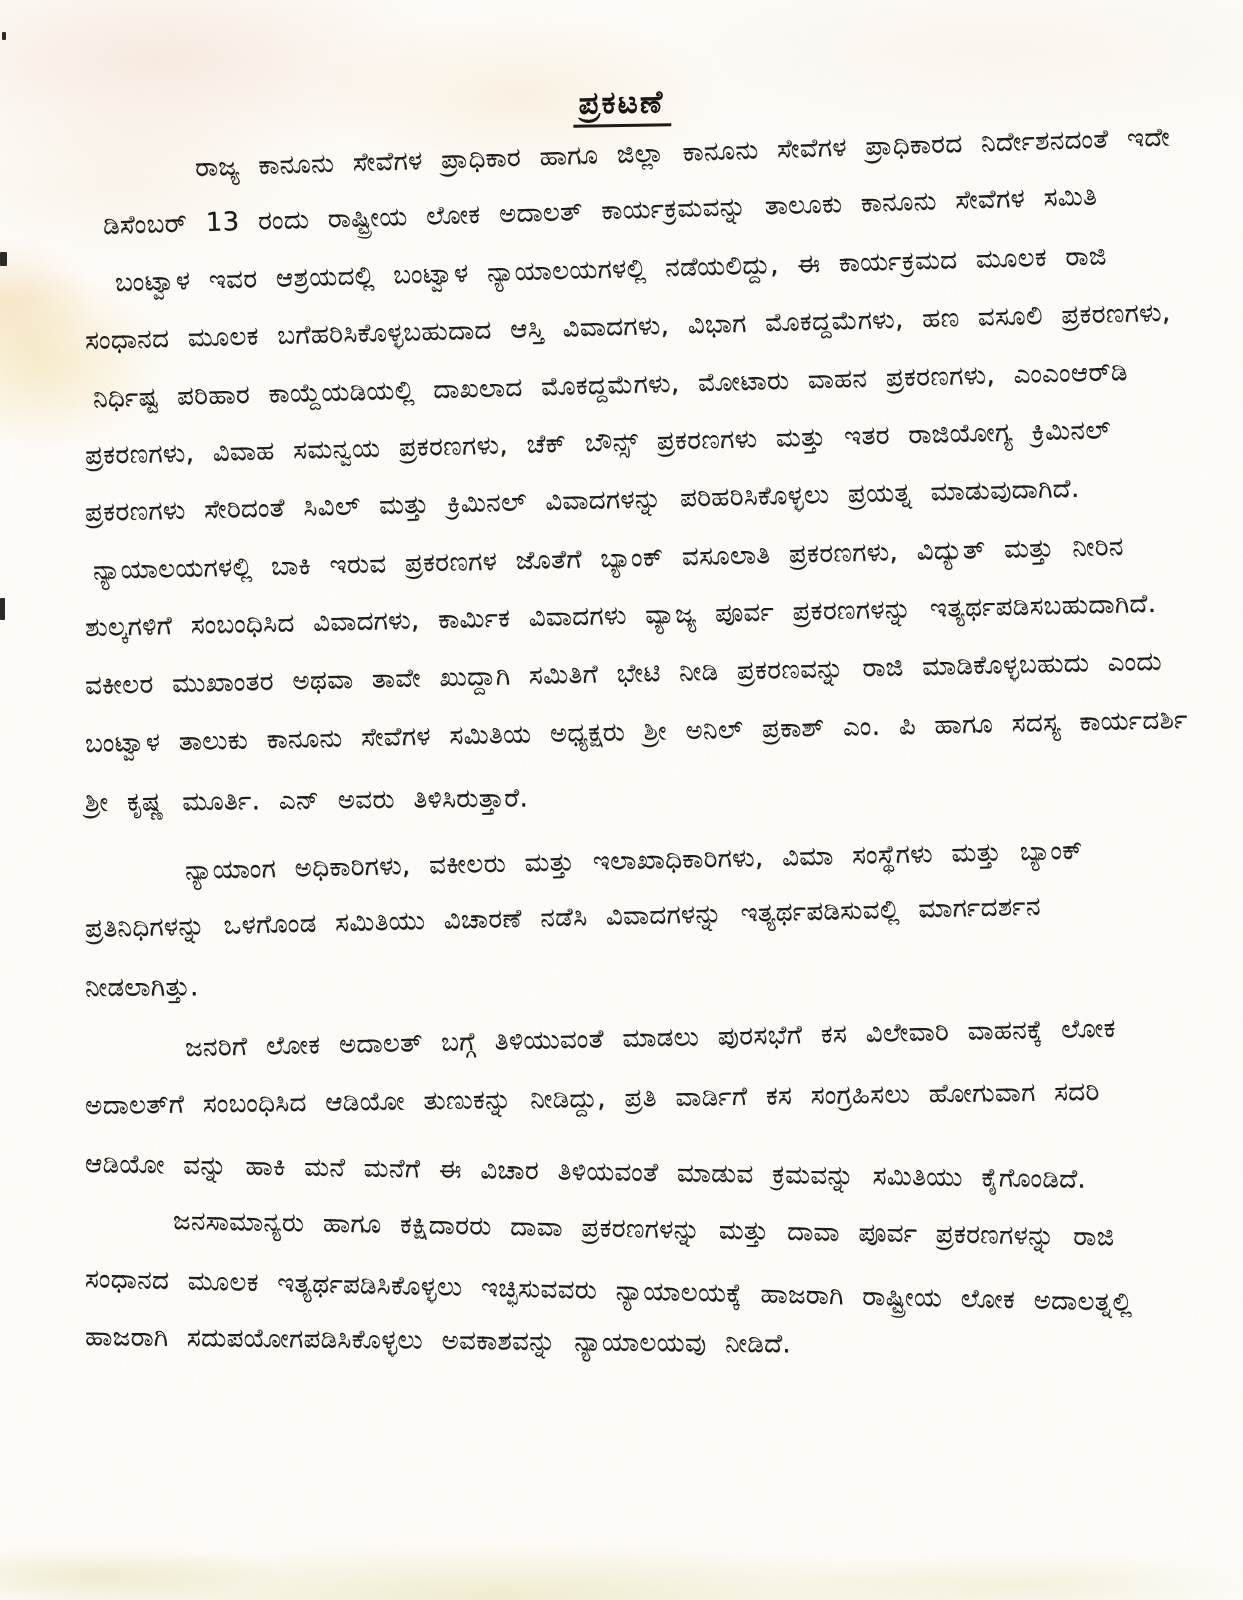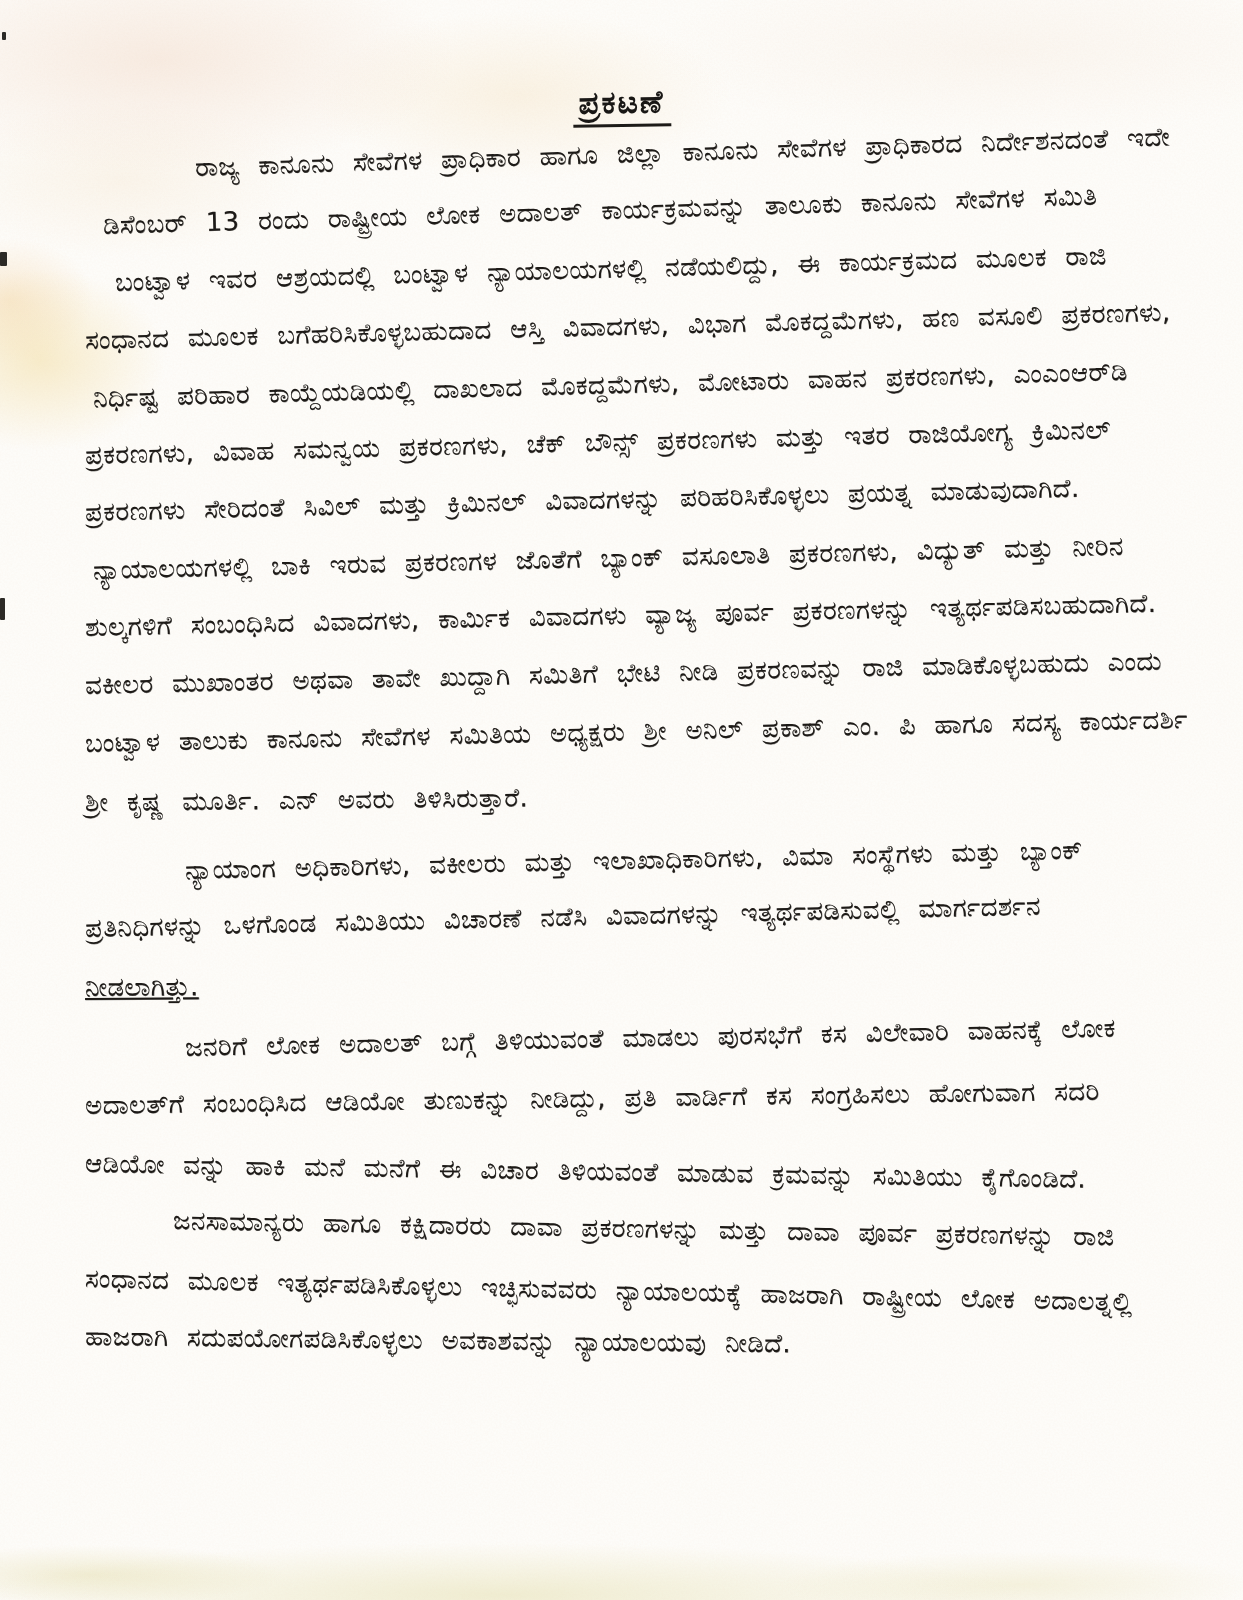--- a/index.html
+++ b/index.html
@@ -100,21 +100,21 @@
       <div class="doc-line" style="left: 93px; top: 383px; transform: rotate(-1.5deg);">ನಿರ್ಧಿಷ್ಟ ಪರಿಹಾರ ಕಾಯ್ದೆಯಡಿಯಲ್ಲಿ ದಾಖಲಾದ ಮೊಕದ್ದಮೆಗಳು, ಮೋಟಾರು ವಾಹನ ಪ್ರಕರಣಗಳು, ಎಂಎಂಆರ್‌ಡಿ</div>
       <div class="doc-line" style="left: 85px; top: 440px; transform: rotate(-1.45deg);">ಪ್ರಕರಣಗಳು, ವಿವಾಹ ಸಮನ್ವಯ ಪ್ರಕರಣಗಳು, ಚೆಕ್ ಬೌನ್ಸ್ ಪ್ರಕರಣಗಳು ಮತ್ತು ಇತರ ರಾಜಿಯೋಗ್ಯ ಕ್ರಿಮಿನಲ್</div>
       <div class="doc-line" style="left: 85px; top: 497px; transform: rotate(-1.4deg);">ಪ್ರಕರಣಗಳು ಸೇರಿದಂತೆ ಸಿವಿಲ್ ಮತ್ತು ಕ್ರಿಮಿನಲ್ ವಿವಾದಗಳನ್ನು ಪರಿಹರಿಸಿಕೊಳ್ಳಲು ಪ್ರಯತ್ನ ಮಾಡುವುದಾಗಿದೆ.</div>
       <div class="doc-line" style="left: 93px; top: 555px; transform: rotate(-1.35deg);">ನ್ಯಾಯಾಲಯಗಳಲ್ಲಿ ಬಾಕಿ ಇರುವ ಪ್ರಕರಣಗಳ ಜೊತೆಗೆ ಬ್ಯಾಂಕ್ ವಸೂಲಾತಿ ಪ್ರಕರಣಗಳು, ವಿದ್ಯುತ್ ಮತ್ತು ನೀರಿನ</div>
       <div class="doc-line" style="left: 85px; top: 612px; transform: rotate(-1.3deg);">ಶುಲ್ಕಗಳಿಗೆ ಸಂಬಂಧಿಸಿದ ವಿವಾದಗಳು, ಕಾರ್ಮಿಕ ವಿವಾದಗಳು ವ್ಯಾಜ್ಯ ಪೂರ್ವ ಪ್ರಕರಣಗಳನ್ನು ಇತ್ಯರ್ಥಪಡಿಸಬಹುದಾಗಿದೆ.</div>
       <div class="doc-line" style="left: 85px; top: 670px; transform: rotate(-1.3deg);">ವಕೀಲರ ಮುಖಾಂತರ ಅಥವಾ ತಾವೇ ಖುದ್ದಾಗಿ ಸಮಿತಿಗೆ ಭೇಟಿ ನೀಡಿ ಪ್ರಕರಣವನ್ನು ರಾಜಿ ಮಾಡಿಕೊಳ್ಳಬಹುದು ಎಂದು</div>
       <div class="doc-line" style="left: 85px; top: 728px; transform: rotate(-1.25deg);">ಬಂಟ್ವಾಳ ತಾಲುಕು ಕಾನೂನು ಸೇವೆಗಳ ಸಮಿತಿಯ ಅಧ್ಯಕ್ಷರು ಶ್ರೀ ಅನಿಲ್ ಪ್ರಕಾಶ್ ಎಂ. ಪಿ ಹಾಗೂ ಸದಸ್ಯ ಕಾರ್ಯದರ್ಶಿ</div>
       <div class="doc-line" style="left: 85px; top: 787px; transform: rotate(-0.6deg);">ಶ್ರೀ ಕೃಷ್ಣ ಮೂರ್ತಿ. ಎನ್ ಅವರು ತಿಳಿಸಿರುತ್ತಾರೆ.</div>
       <div class="doc-line" style="left: 185px; top: 855px; transform: rotate(-1.3deg);">ನ್ಯಾಯಾಂಗ ಅಧಿಕಾರಿಗಳು, ವಕೀಲರು ಮತ್ತು ಇಲಾಖಾಧಿಕಾರಿಗಳು, ವಿಮಾ ಸಂಸ್ಥೆಗಳು ಮತ್ತು ಬ್ಯಾಂಕ್</div>
       <div class="doc-line" style="left: 85px; top: 913px; transform: rotate(-1.35deg);">ಪ್ರತಿನಿಧಿಗಳನ್ನು ಒಳಗೊಂಡ ಸಮಿತಿಯು ವಿಚಾರಣೆ ನಡೆಸಿ ವಿವಾದಗಳನ್ನು ಇತ್ಯರ್ಥಪಡಿಸುವಲ್ಲಿ ಮಾರ್ಗದರ್ಶನ</div>
-      <div class="doc-line" style="left: 85px; top: 972px; transform: rotate(-0.4deg); text-decoration: underline;">ನೀಡಲಾಗಿತ್ತು.</div>
+      <div class="doc-line" style="left: 85px; top: 972px; transform: rotate(-0.4deg);">ನೀಡಲಾಗಿತ್ತು.</div>
       <div class="doc-line" style="left: 185px; top: 1032px; transform: rotate(-1.2deg);">ಜನರಿಗೆ ಲೋಕ ಅದಾಲತ್ ಬಗ್ಗೆ ತಿಳಿಯುವಂತೆ ಮಾಡಲು ಪುರಸಭೆಗೆ ಕಸ ವಿಲೇವಾರಿ ವಾಹನಕ್ಕೆ ಲೋಕ</div>
       <div class="doc-line" style="left: 85px; top: 1090px; transform: rotate(-0.8deg);">ಅದಾಲತ್‌ಗೆ ಸಂಬಂಧಿಸಿದ ಆಡಿಯೋ ತುಣುಕನ್ನು ನೀಡಿದ್ದು, ಪ್ರತಿ ವಾರ್ಡಿಗೆ ಕಸ ಸಂಗ್ರಹಿಸಲು ಹೋಗುವಾಗ ಸದರಿ</div>
       <div class="doc-line" style="left: 85px; top: 1148px; transform: rotate(0.9deg);">ಆಡಿಯೋ ವನ್ನು ಹಾಕಿ ಮನೆ ಮನೆಗೆ  ಈ ವಿಚಾರ ತಿಳಿಯವಂತೆ ಮಾಡುವ ಕ್ರಮವನ್ನು ಸಮಿತಿಯು  ಕೈಗೊಂಡಿದೆ.</div>
       <div class="doc-line" style="left: 173px; top: 1205px; transform: rotate(1deg);">ಜನಸಾಮಾನ್ಯರು ಹಾಗೂ ಕಕ್ಷಿದಾರರು ದಾವಾ  ಪ್ರಕರಣಗಳನ್ನು ಮತ್ತು ದಾವಾ ಪೂರ್ವ ಪ್ರಕರಣಗಳನ್ನು ರಾಜಿ</div>
       <div class="doc-line" style="left: 85px; top: 1263px; transform: rotate(1.3deg);">ಸಂಧಾನದ ಮೂಲಕ ಇತ್ಯರ್ಥಪಡಿಸಿಕೊಳ್ಳಲು ಇಚ್ಛಿಸುವವರು ನ್ಯಾಯಾಲಯಕ್ಕೆ ಹಾಜರಾಗಿ ರಾಷ್ಟ್ರೀಯ ಲೋಕ ಅದಾಲತ್ನಲ್ಲಿ</div>
       <div class="doc-line" style="left: 85px; top: 1321px; transform: rotate(0.6deg);">ಹಾಜರಾಗಿ ಸದುಪಯೋಗಪಡಿಸಿಕೊಳ್ಳಲು ಅವಕಾಶವನ್ನು ನ್ಯಾಯಾಲಯವು ನೀಡಿದೆ.</div>
     </div>
 
 </div>
 

